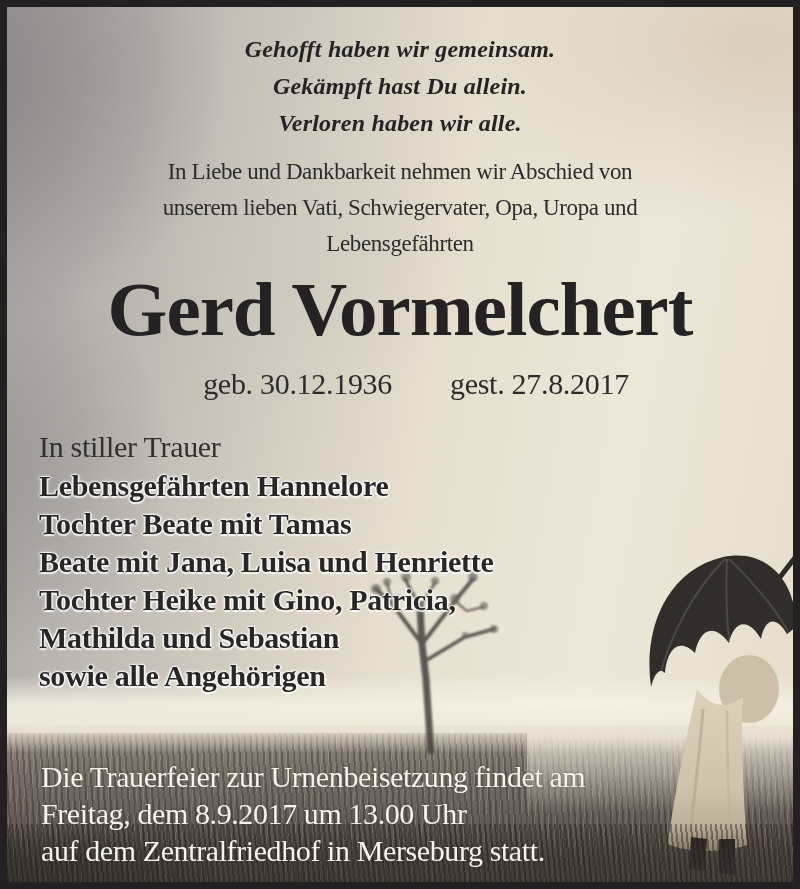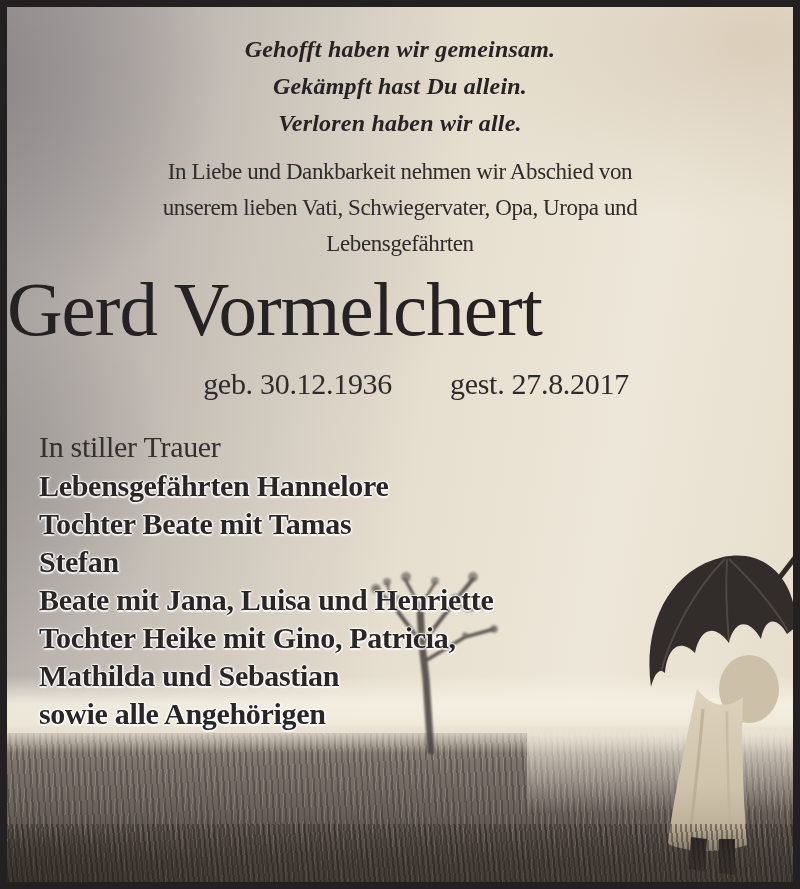--- a/index.html
+++ b/index.html
@@ -62,22 +62,22 @@
     font-size:24px;line-height:37px;
     font-weight:bold;font-style:italic;
     color:#272324;letter-spacing:0.2px;
   }
   .intro{
     top:147px;text-align:center;
     font-size:23px;line-height:36px;
     color:#2e2b2c;letter-spacing:-0.4px;
   }
   .name{
-    top:258px;text-align:left;margin:0;
-    font-size:77px;line-height:1.15;font-weight:normal;
+    top:258px;text-align:center;margin:0;
+    font-size:77px;line-height:1.15;font-weight:bold;
     color:#262223;letter-spacing:-1px;
   }
   .dates{
     top:360px;text-align:center;
     font-size:30px;color:#2e2b2c;letter-spacing:-0.3px;padding-left:32px;
   }
   .dates .gap{display:inline-block;width:58px;}
   .trauer{
     top:423px;left:32px;right:auto;
     font-size:30px;color:#33302f;letter-spacing:-0.3px;
@@ -197,21 +197,25 @@
 
   <div class="txt dates">
     <span>geb. 30.12.1936</span><span class="gap"></span><span>gest. 27.8.2017</span>
   </div>
 
   <div class="txt trauer">In stiller Trauer</div>
 
   <div class="txt mourners">
     <div>Lebensgefährten Hannelore</div>
     <div>Tochter Beate mit Tamas</div>
-    <div>Stefan</div>
     <div>Beate mit Jana, Luisa und Henriette</div>
     <div>Tochter Heike mit Gino, Patricia,</div>
     <div>Mathilda und Sebastian</div>
     <div>sowie alle Angehörigen</div>
   </div>
 
+  <div class="txt funeral">
+    <div>Die Trauerfeier zur Urnenbeisetzung findet am</div>
+    <div>Freitag, dem 8.9.2017 um 13.00 Uhr</div>
+    <div>auf dem Zentralfriedhof in Merseburg statt.</div>
+  </div>
 
 </div>
 
 </body></html>

